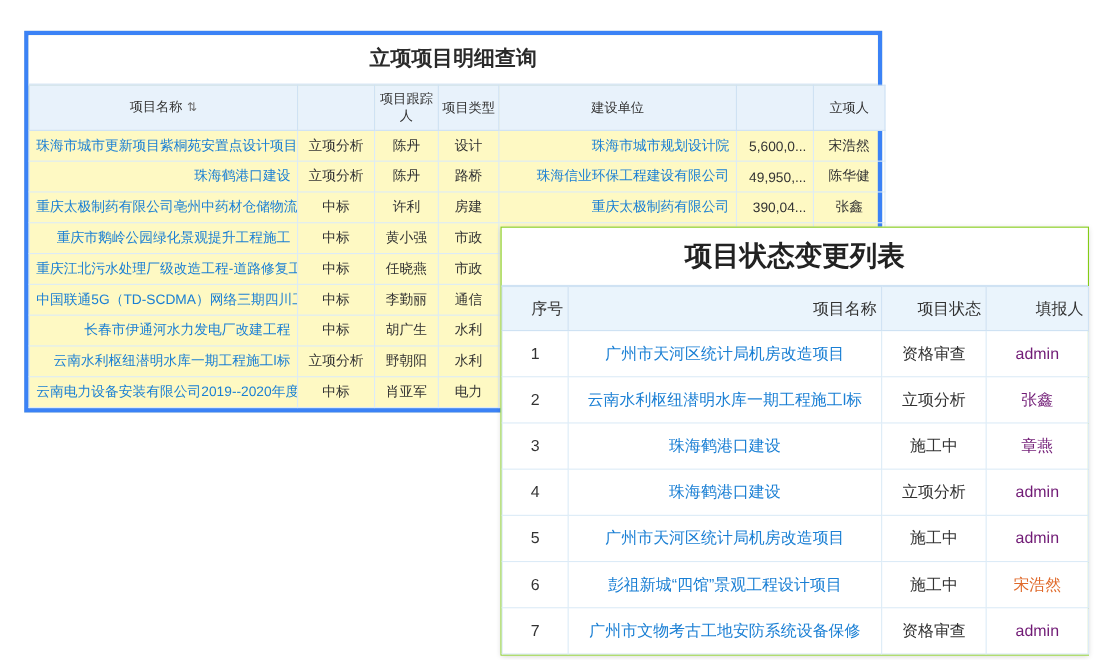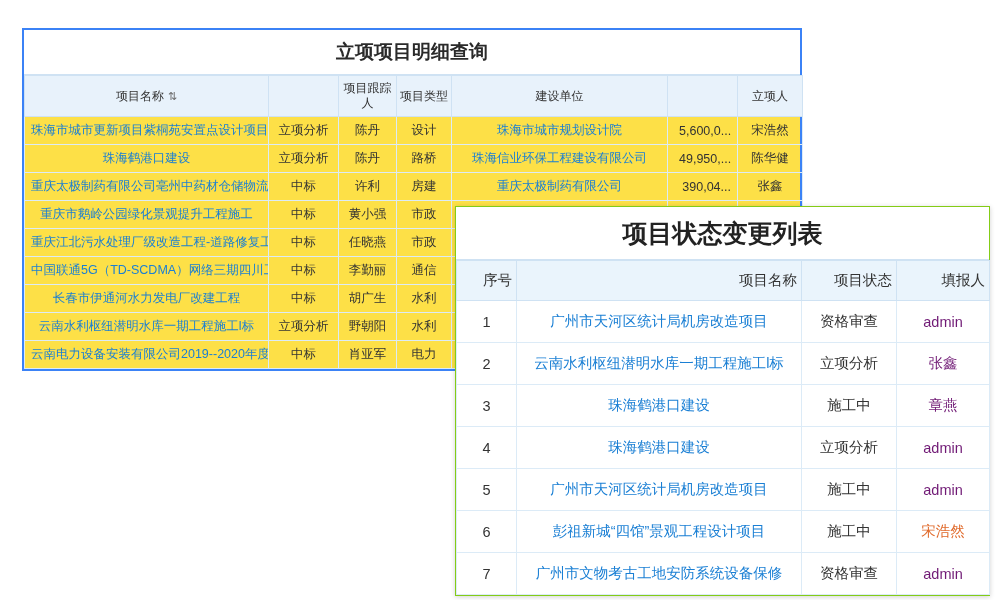--- a/index.html
+++ b/index.html
@@ -17,22 +17,22 @@
     width: 1000px;
     height: 600px;
   }
 
   
   .panel-back {
     position: absolute;
     left: 22px;
     top: 28px;
     width: 780px;
-    background: #fde047;
-    border: 2px solid #3b82f6;
+    background: #fef9c3;
+    border: 4px solid #3b82f6;
     box-sizing: border-box;
   }
 
   .panel-back .panel-title {
     height: 44px;
     line-height: 44px;
     text-align: center;
     font-size: 19px;
     font-weight: bold;
     color: #2a2a2a;
@@ -67,26 +67,26 @@
     font-size: 12.5px;
     color: #333;
     padding: 5px 6px;
     height: 17px;
     text-align: center;
     white-space: nowrap;
     overflow: hidden;
   }
 
   .panel-back tbody td.name {
-    text-align: center;
+    text-align: right;
     color: #1a7fd4;
   }
 
   .panel-back tbody td.unit {
-    text-align: center;
+    text-align: right;
     color: #1a7fd4;
   }
 
   .panel-back tbody td.money {
     text-align: right;
     color: #333;
     padding-left: 11px;
   }
 
   .sort-ico {

